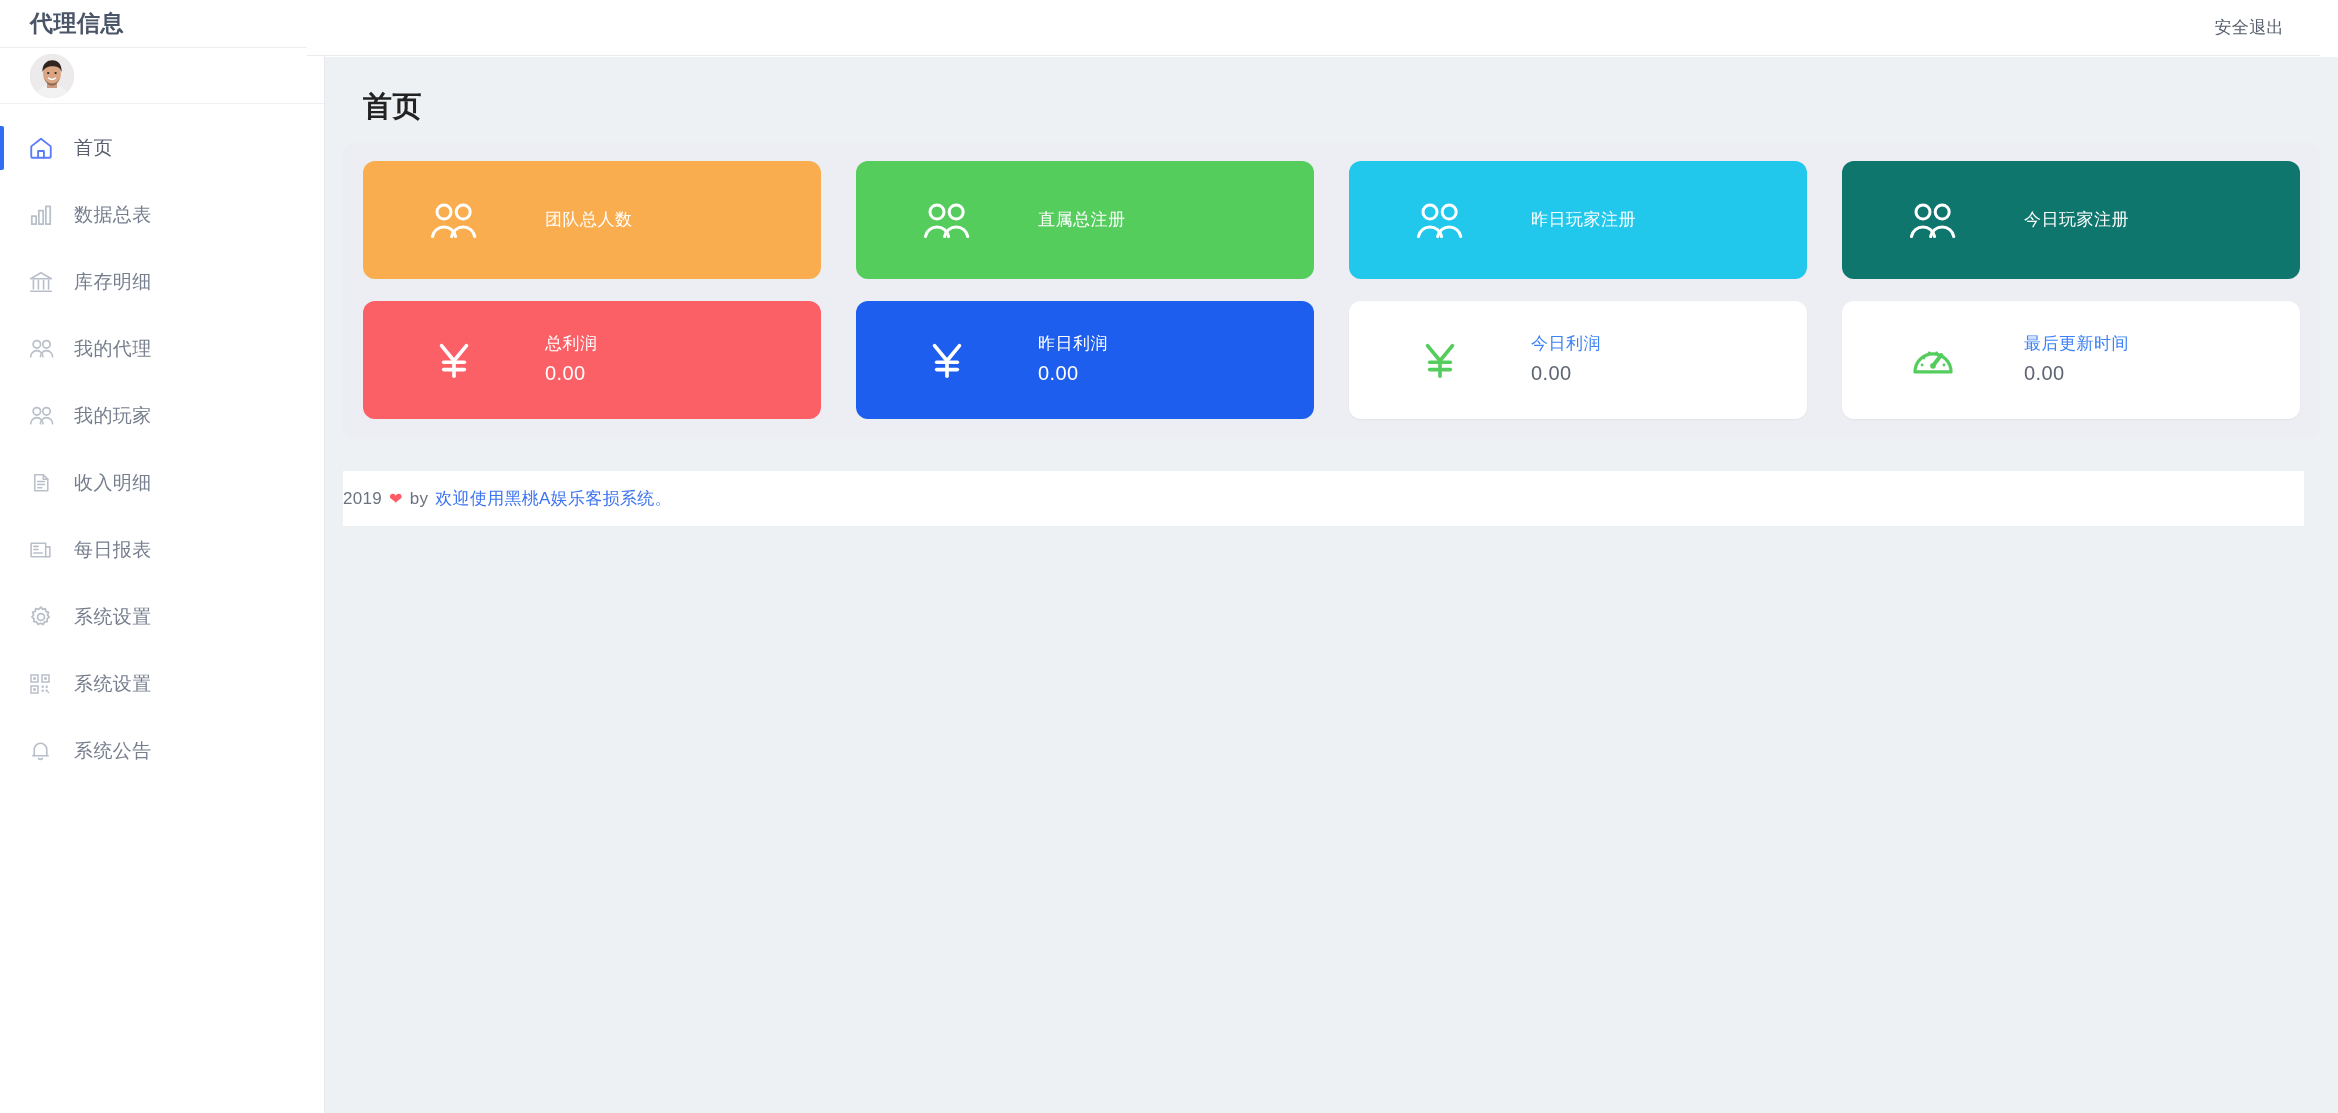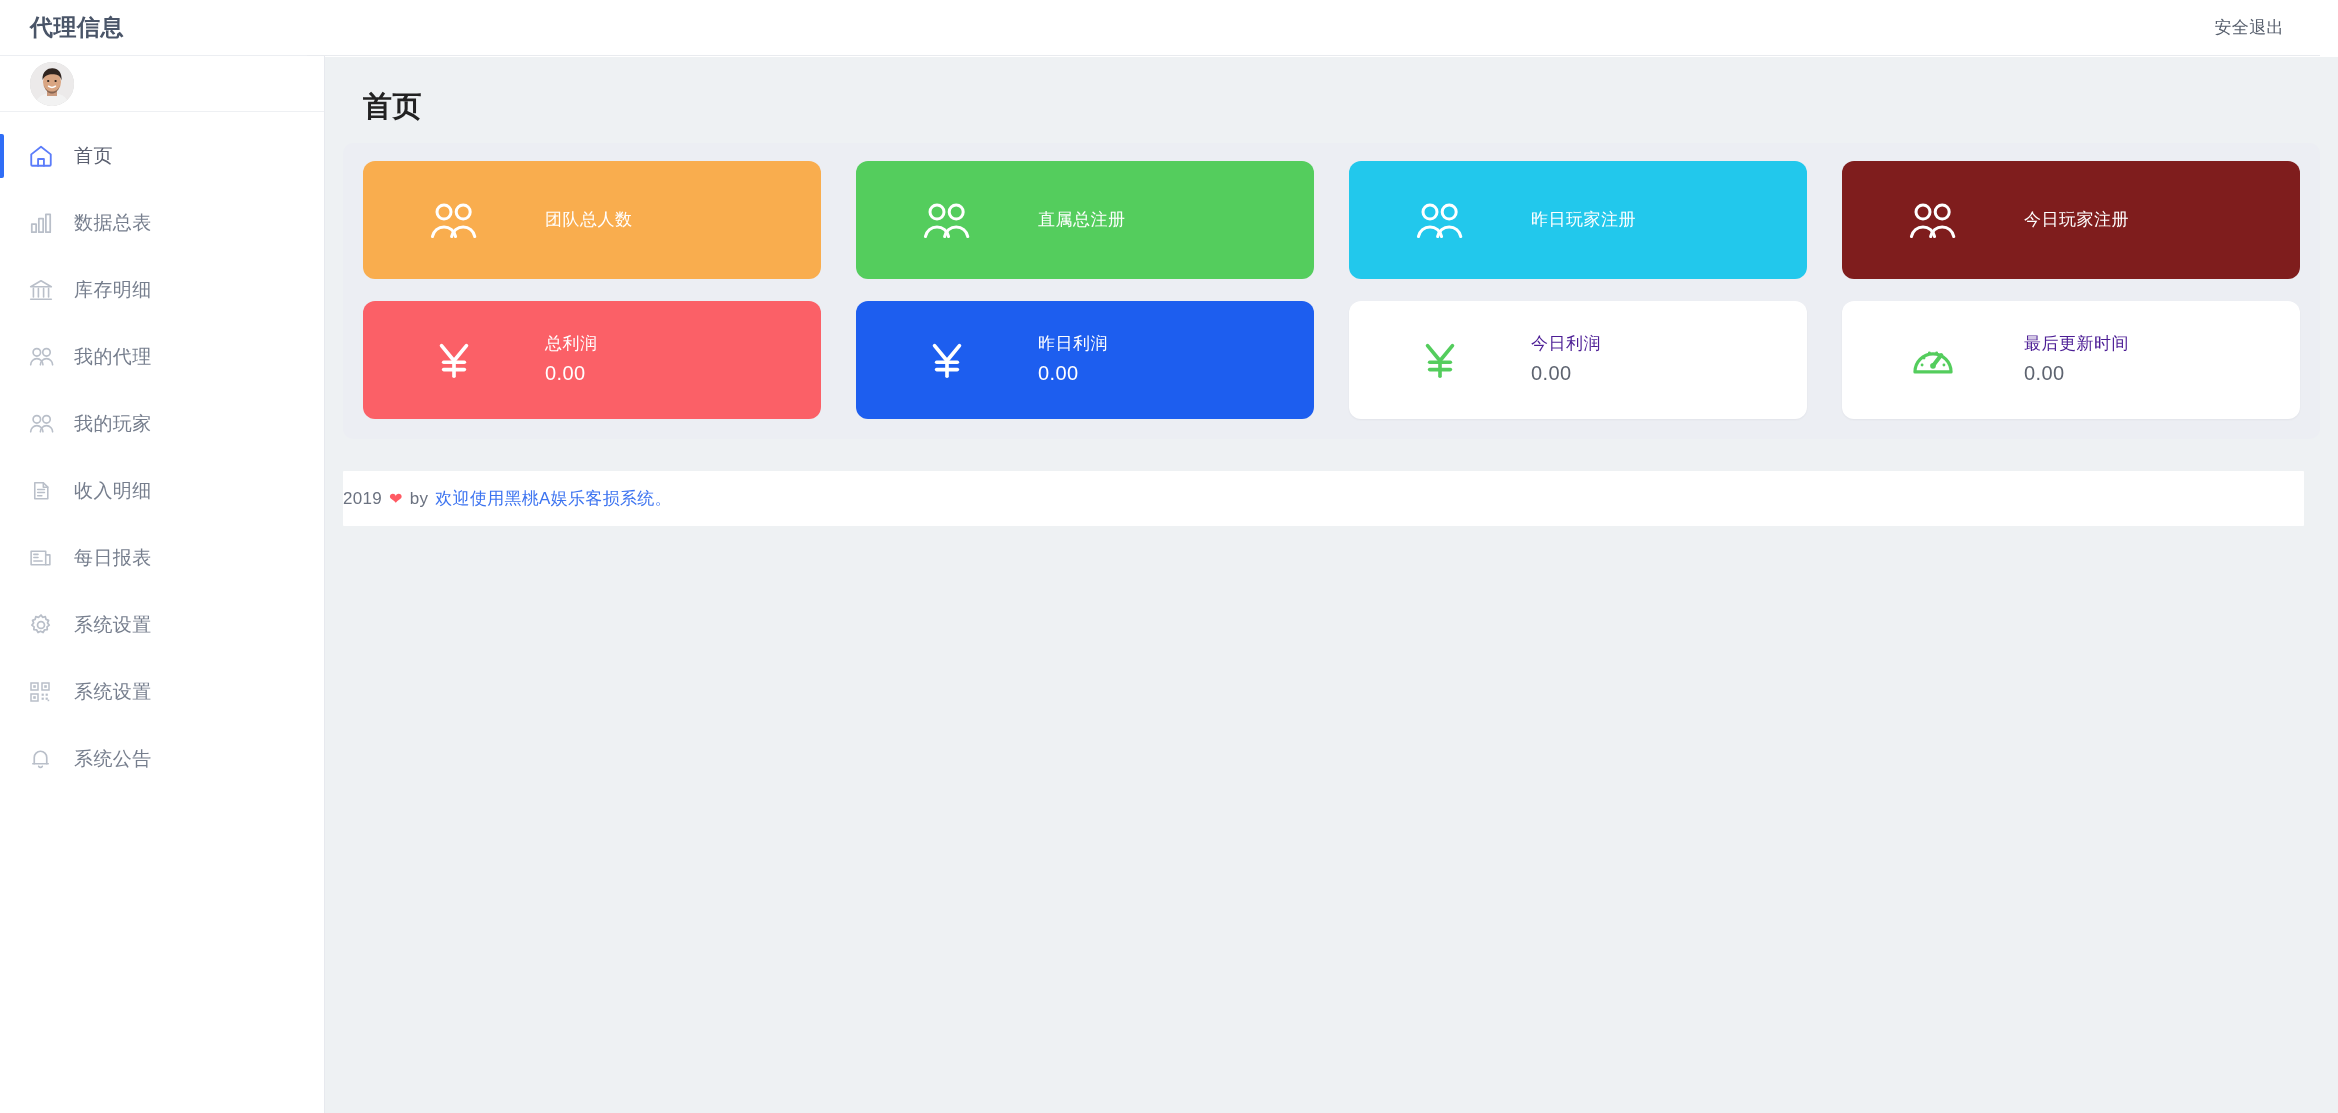--- a/index.html
+++ b/index.html
@@ -22,21 +22,21 @@
   
   .sidebar {
     position: absolute;
     left: 0; top: 0;
     width: 325px;
     height: 1113px;
     background: #ffffff;
     border-right: 1px solid #e7e9ee;
   }
   .sidebar-header {
-    height: 56px;
+    height: 48px;
     display: flex;
     align-items: center;
     padding-left: 30px;
     border-bottom: 1px solid #eceef2;
   }
   .sidebar-title {
     font-size: 23px;
     font-weight: bold;
     color: #4a5568;
     letter-spacing: .5px;
@@ -179,21 +179,21 @@
     line-height: 26px;
     letter-spacing: .5px;
   }
   .card-value {
     font-size: 20px;
     line-height: 32px;
     letter-spacing: .4px;
   }
   .stat-card.colored .card-label,
   .stat-card.colored .card-value { color: #ffffff; }
-  .stat-card.plain .card-label { color: #4c1d95; }
+  .stat-card.plain .card-label { color: #3b82f6; }
   .stat-card.plain .card-value { color: #5e6470; }
 
   
   .card-text.single { justify-content: center; }
 
   
   .footer {
     margin: 32px 34px 0 18px;
     height: 55px;
     background: #ffffff;
@@ -430,21 +430,21 @@
               <circle cx="17.6" cy="6" r="3.5"></circle>
               <path d="M2.2 18.3 a5.9 5.9 0 0 1 11.6 0"></path>
               <path d="M11.8 18.3 a5.9 5.9 0 0 1 11.6 0"></path>
             </svg>
           </span>
           <span class="card-text single">
             <span class="card-label">昨日玩家注册</span>
           </span>
         </div>
 
-        <div class="stat-card colored" style="background:#7f1d1d">
+        <div class="stat-card colored" style="background:#0f766e">
           <span class="card-icon">
             <svg width="52" height="40" viewBox="0 0 26 20" fill="none" stroke="#ffffff" stroke-width="1.5" stroke-linecap="round" stroke-linejoin="round">
               <circle cx="8" cy="6" r="3.5"></circle>
               <circle cx="17.6" cy="6" r="3.5"></circle>
               <path d="M2.2 18.3 a5.9 5.9 0 0 1 11.6 0"></path>
               <path d="M11.8 18.3 a5.9 5.9 0 0 1 11.6 0"></path>
             </svg>
           </span>
           <span class="card-text single">
             <span class="card-label">今日玩家注册</span>

